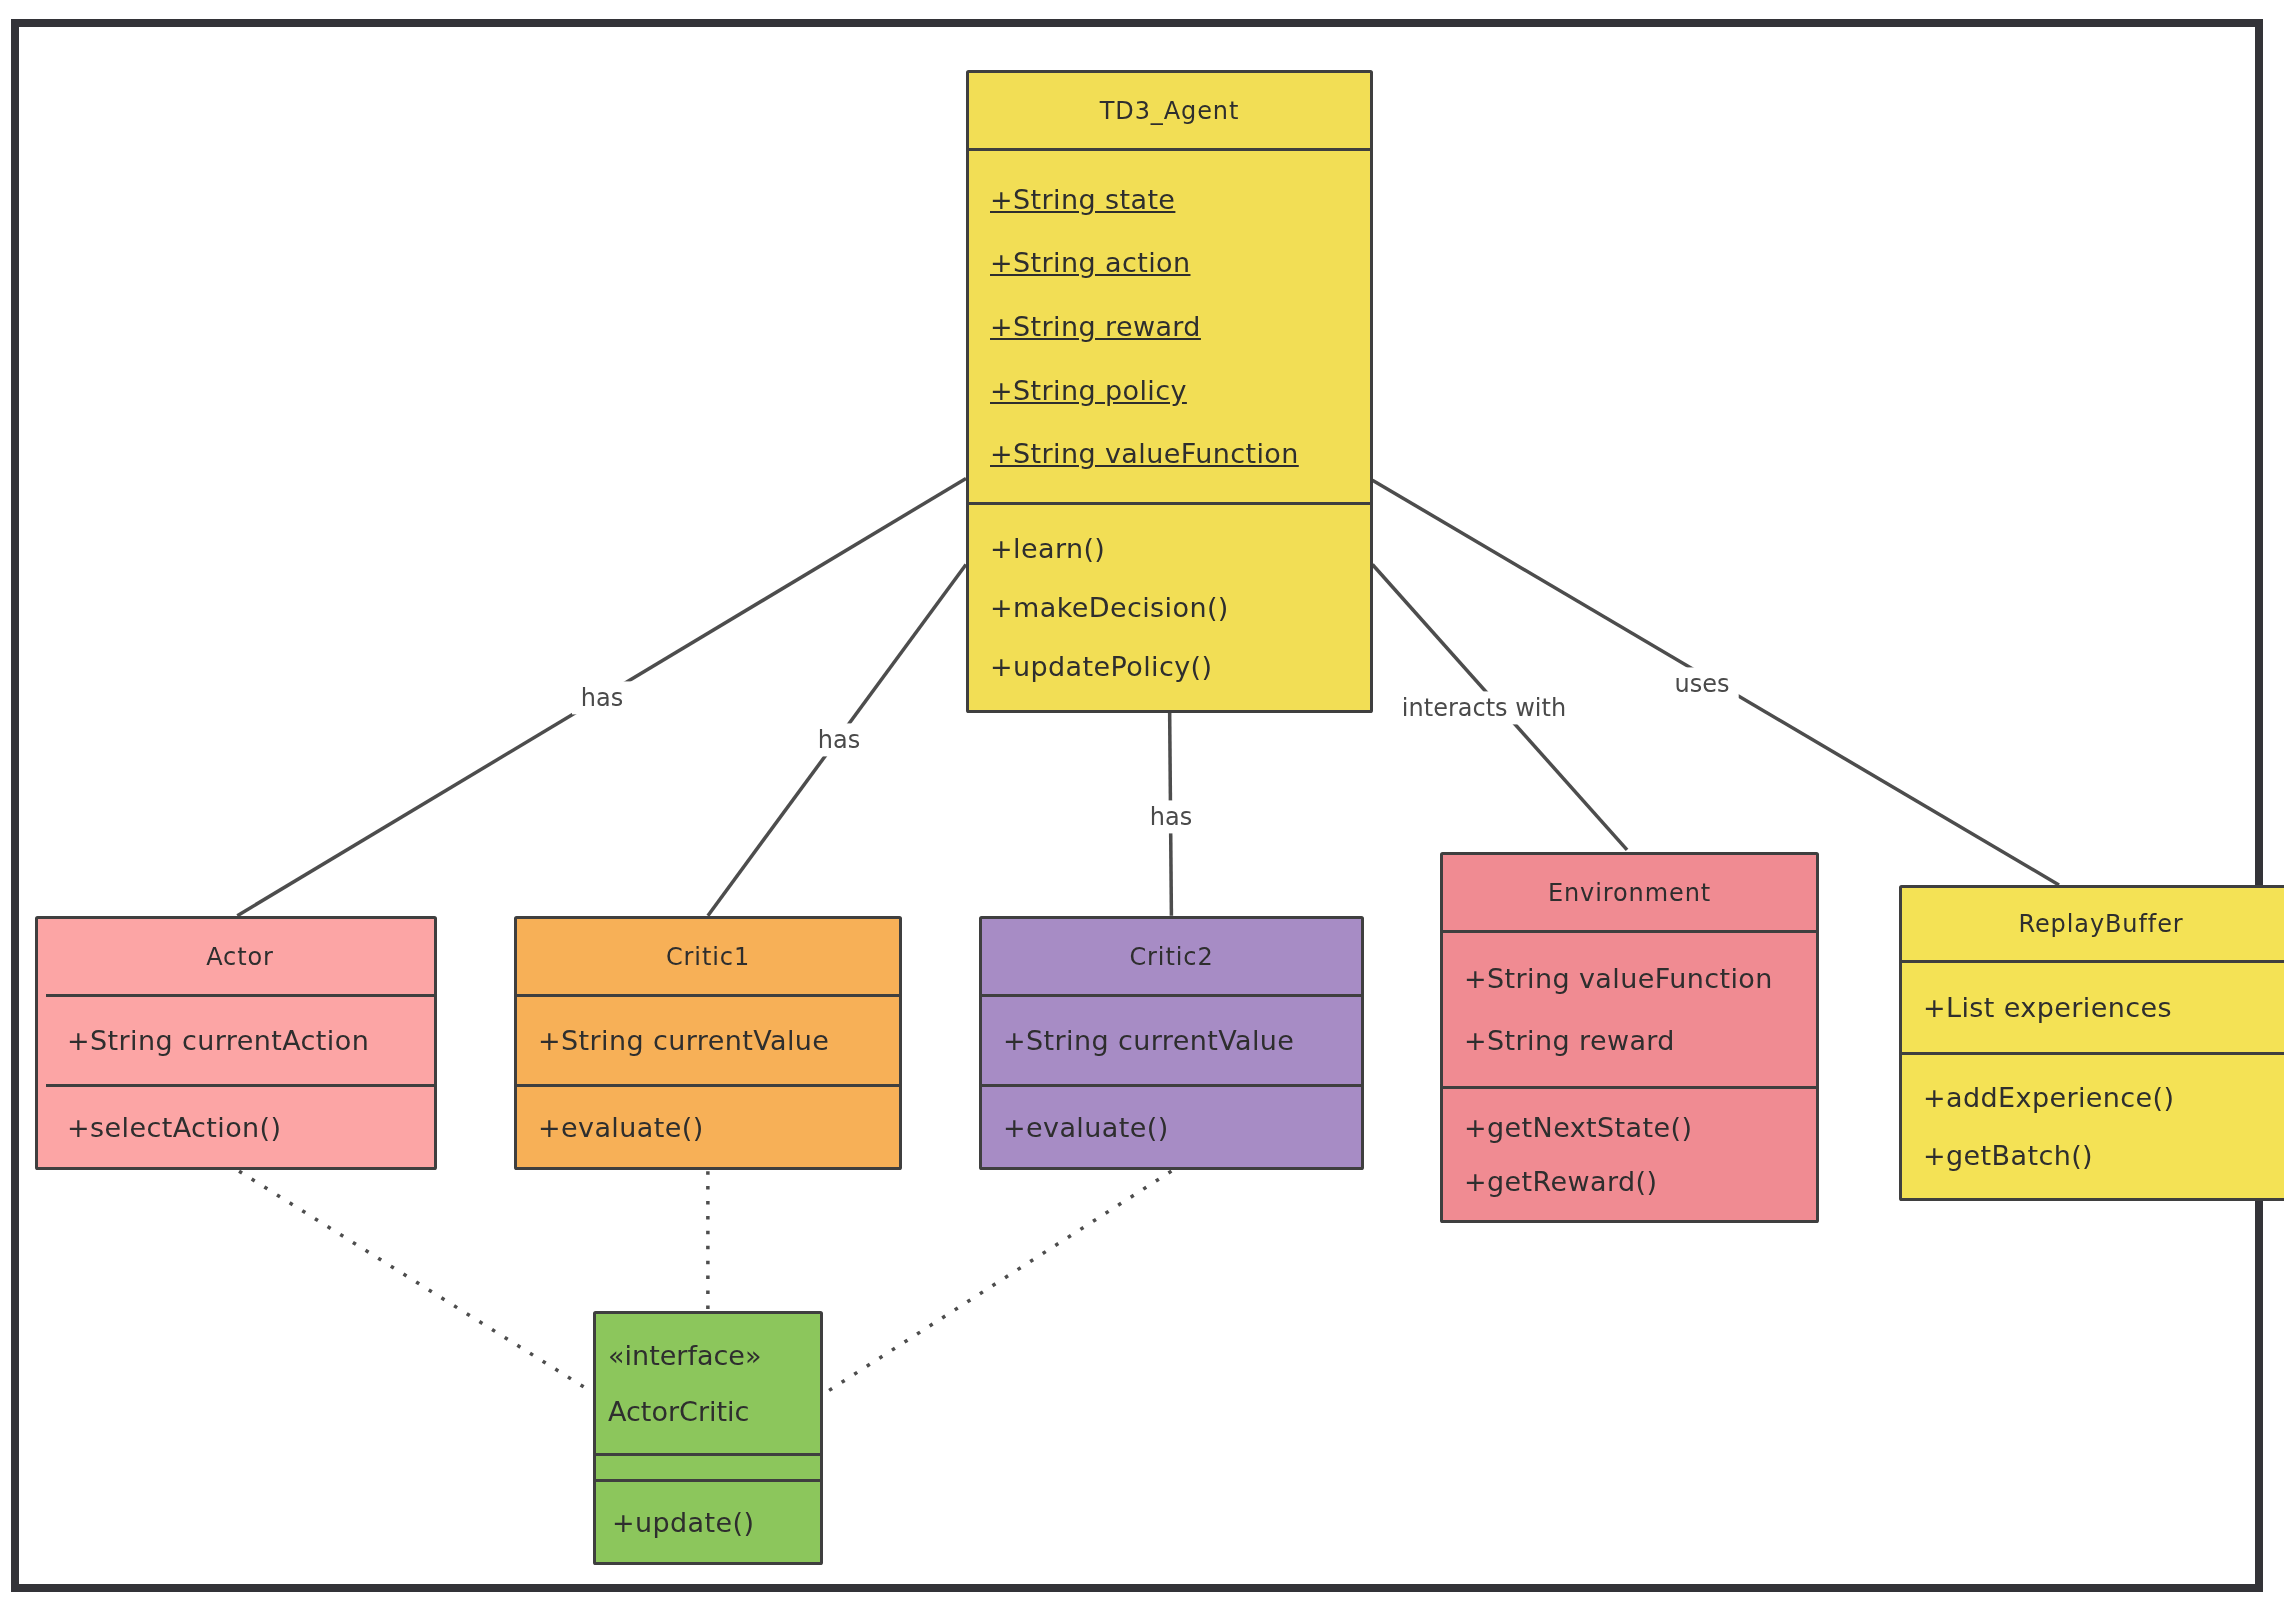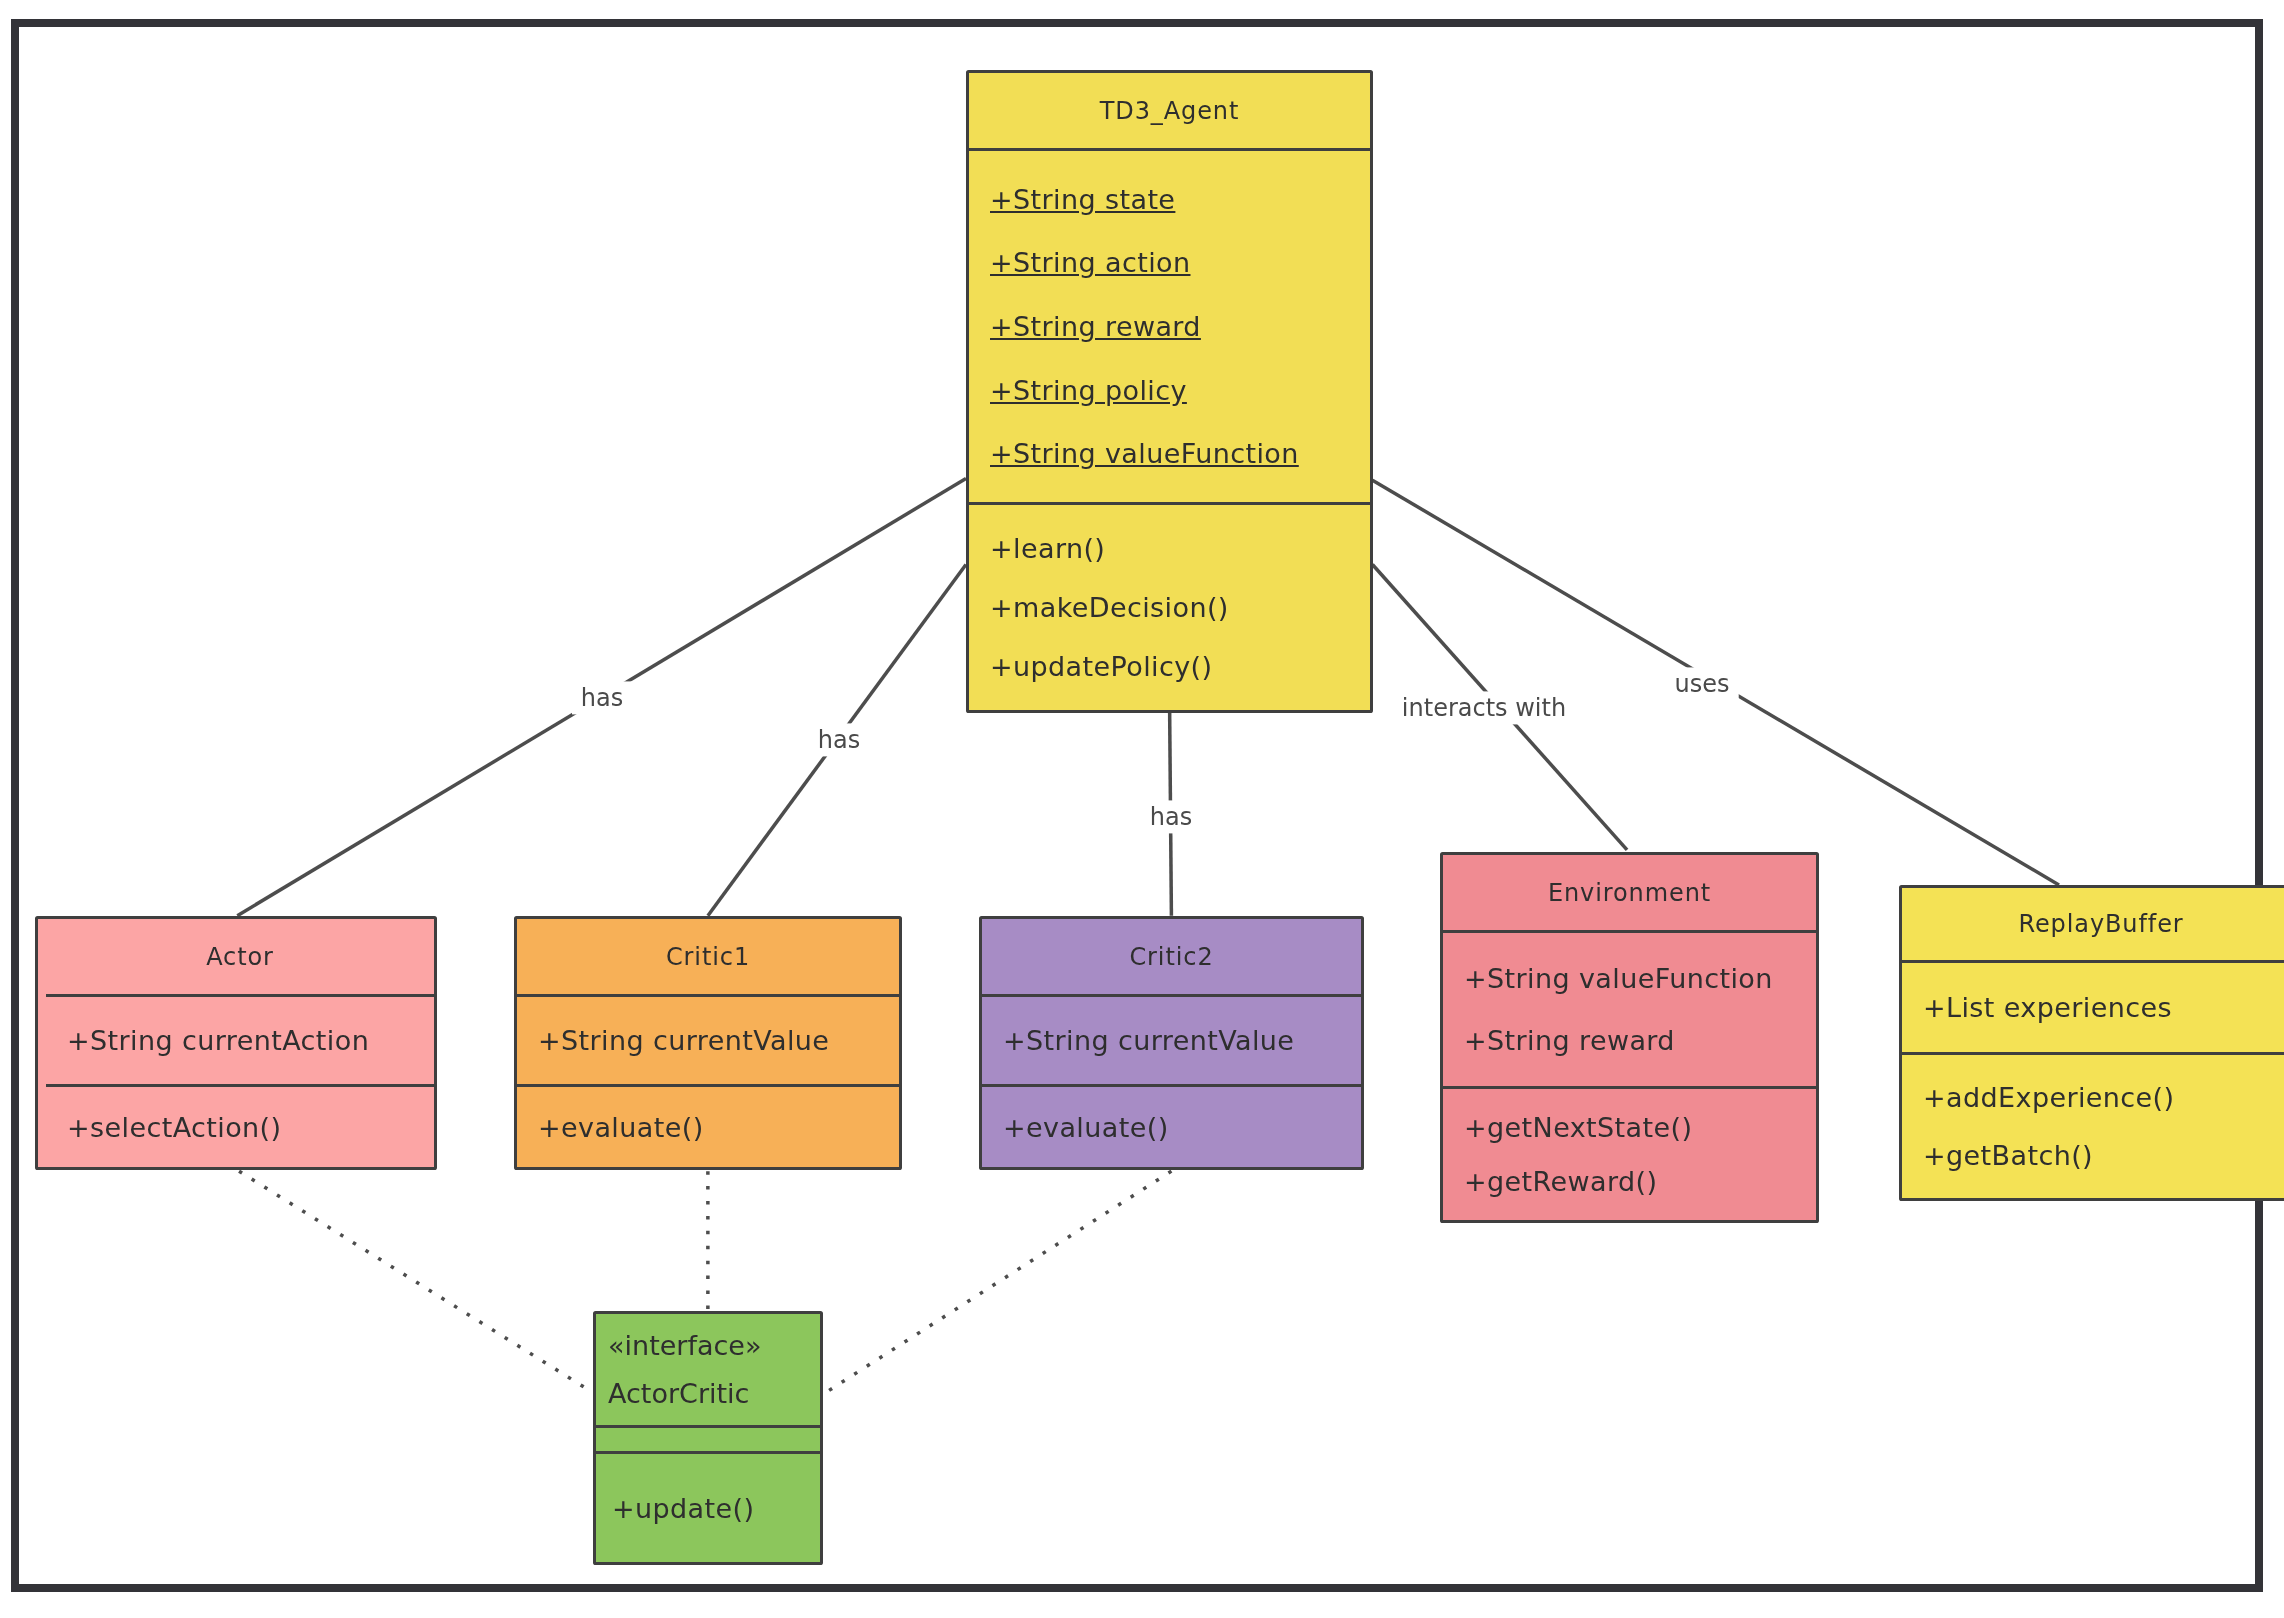--- a/index.html
+++ b/index.html
@@ -161,21 +161,21 @@
     <div class="uml-section" style="height:92px;">
       <div class="uml-member">+List experiences</div>
     </div>
     <div class="uml-section grow">
       <div class="uml-member">+addExperience()</div>
       <div class="uml-member">+getBatch()</div>
     </div>
   </div>
 
   <div class="uml-class" style="left: 593px; top: 1311px; width: 230px; height: 254px; background-color: rgb(140, 198, 92);">
-    <div class="uml-title-group" style="height:111px;padding-left:12px;">
+    <div class="uml-title-group" style="height:139px;padding-left:12px;">
       <div>«interface»</div>
       <div>ActorCritic</div>
     </div>
     <div class="uml-section" style="height:26px;"></div>
     <div class="uml-section grow">
       <div class="uml-member" style="padding-left:16px;">+update()</div>
     </div>
   </div>
 
   <div class="edge-label" style="left:602px;  top:698px;">has</div>

